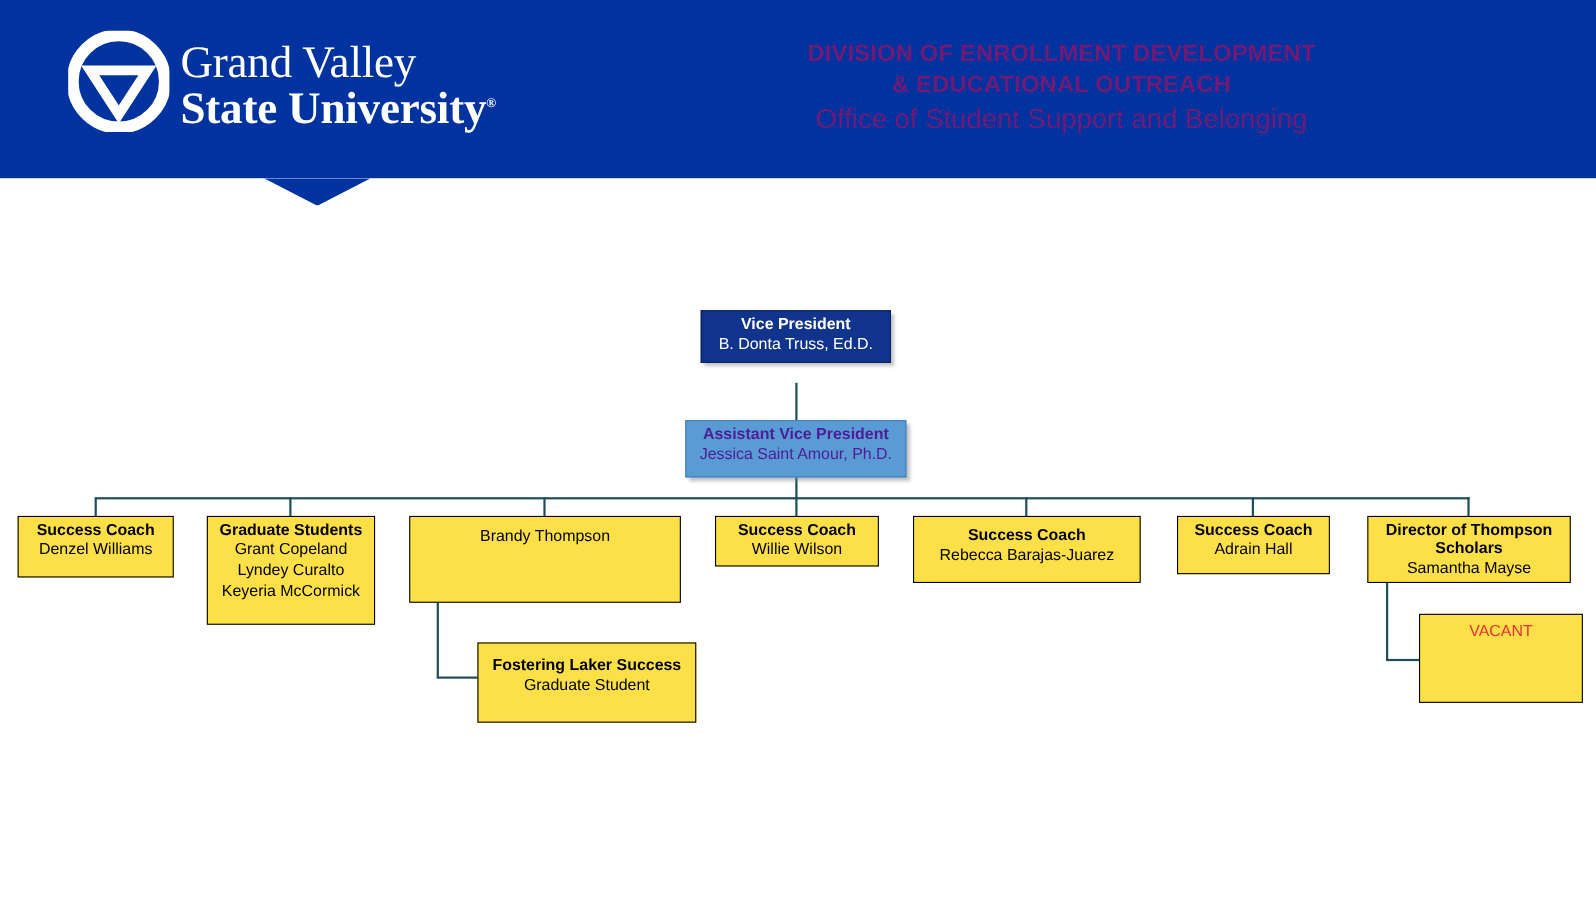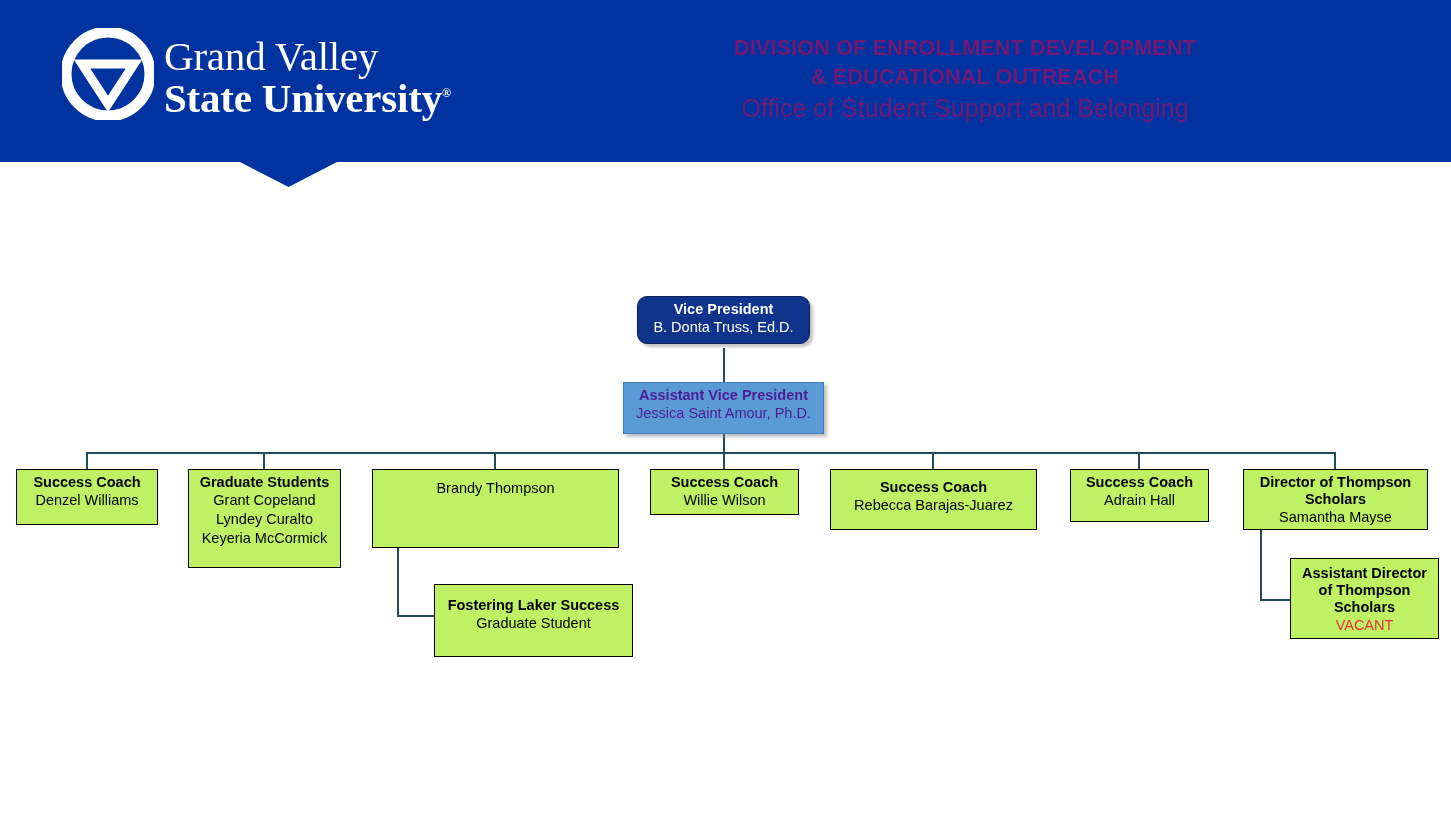--- a/index.html
+++ b/index.html
@@ -108,21 +108,21 @@
     background: #1F4E5A;
   }
   .conn-v { width: 2px; }
   .conn-h { height: 2px; }
 
   
   .node {
     position: absolute;
     box-sizing: border-box;
     border: 1px solid #000000;
-    background: #bef264;
+    background: #fde047;
     text-align: center;
     color: #000000;
     padding: 4px 3px 4px 3px;
   }
   .node .title {
     display: block;
     font-size: 14.5px;
     font-weight: bold;
     line-height: 17px;
   }
@@ -203,21 +203,21 @@
     <div class="conn conn-v" style="left:932px; top:452px; height:18px;"></div>
     <div class="conn conn-v" style="left:1138px; top:452px; height:18px;"></div>
     <div class="conn conn-v" style="left:1334px; top:452px; height:18px;"></div>
 
     <div class="conn conn-v" style="left:397px; top:548px; height:68px;"></div>
     <div class="conn conn-h" style="left:397px; top:615px; width:38px;"></div>
 
     <div class="conn conn-v" style="left:1260px; top:530px; height:70px;"></div>
     <div class="conn conn-h" style="left:1260px; top:599px; width:31px;"></div>
 
-    <div class="node exec-vp" style="left:637px; top:296px; width:173px; height:48px;border-radius:10px;">
+    <div class="node exec-vp" style="left:637px; top:282px; width:173px; height:48px;">
       <span class="title">Vice President</span>
       <span class="person">B. Donta Truss, Ed.D.</span>
     </div>
 
     <div class="node exec-avp" style="left:623px; top:382px; width:201px; height:52px;">
       <span class="title">Assistant Vice President</span>
       <span class="person">Jessica Saint Amour, Ph.D.</span>
     </div>
 
     <div class="node" style="left:16px; top:469px; width:142px; height:56px;">
@@ -255,21 +255,20 @@
       <span class="title">Director of Thompson Scholars</span>
       <span class="person">Samantha Mayse</span>
     </div>
 
     <div class="node" style="left:434px; top:584px; width:199px; height:73px; padding-top:12px;">
       <span class="title">Fostering Laker Success</span>
       <span class="person">Graduate Student</span>
     </div>
 
     <div class="node" style="left:1290px; top:558px; width:149px; height:81px; padding-top:6px;">
-      <span class="title">Assistant Director of Thompson Scholars</span>
       <span class="person vacant">VACANT</span>
     </div>
 
   </div>
 
   <div class="footer-rule"></div>
 
 </div>
 
 </body></html>

